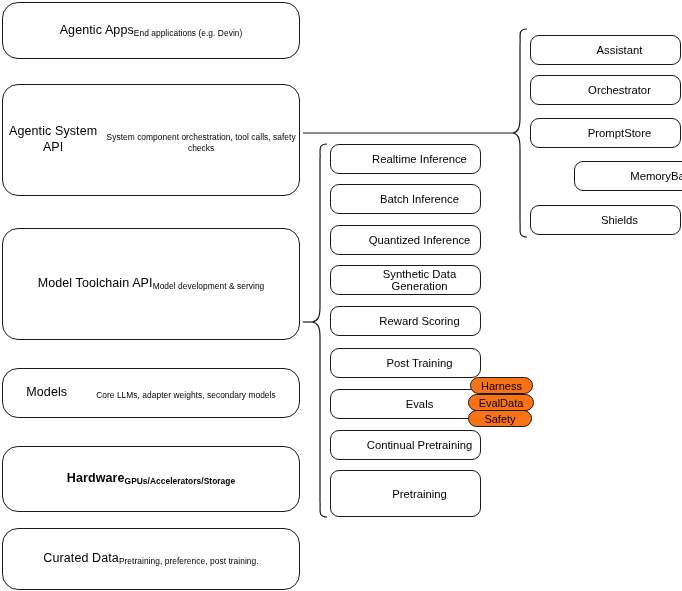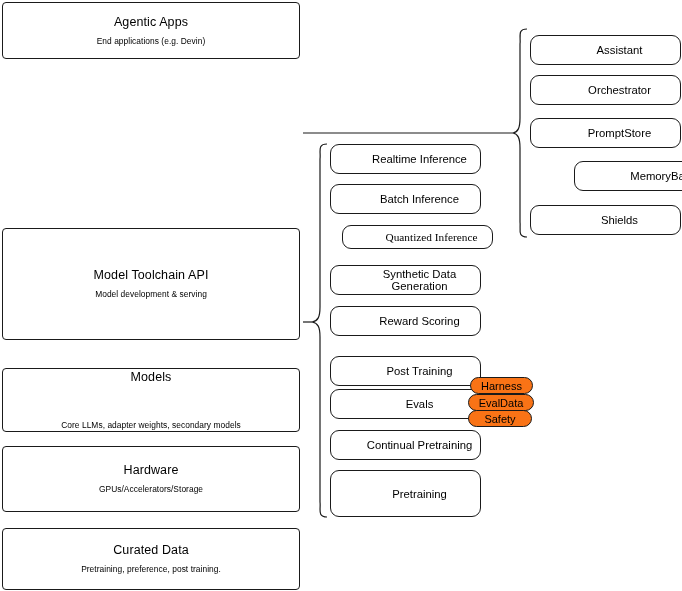--- a/index.html
+++ b/index.html
@@ -20,24 +20,23 @@
     position: absolute;
     left: 0; top: 0;
     width: 682px;
     height: 591px;
   }
   
   .box {
     position: absolute;
     box-sizing: border-box;
     border: 1.2px solid #1a1a1a;
-    border-radius: 4px;
+    border-radius: 16px;
     background: #ffffff;
     display: flex;
-    flex-direction: column;
     align-items: center;
     justify-content: center;
     text-align: center;
     line-height: 1.25;
   }
   .layer-title {
     font-size: 12.5px;
     color: #000;
     letter-spacing: .1px;
   }
@@ -116,53 +115,57 @@
              C 318 323 320 327 320 337
              L 320 502
              C 321 509 317 517 327 517"></path>
   </svg>
 
   <div class="box" style="left:2px; top:2px; width:298px; height:57px;">
     <div class="layer-title">Agentic Apps</div>
     <div class="layer-sub">End applications (e.g. Devin)</div>
   </div>
 
+  <div class="box" style="left:2px; top:84px; width:298px; height:112px;">
+    <div class="layer-title">Agentic System API</div>
+    <div class="layer-sub">System component orchestration, tool calls, safety checks</div>
+  </div>
 
   <div class="box" style="left:2px; top:228px; width:298px; height:112px;">
     <div class="layer-title">Model Toolchain API</div>
     <div class="layer-sub">Model development &amp; serving</div>
   </div>
 
-  <div class="box" style="left:2px; top:368px; width:298px; height:64px;gap:29px;">
+  <div class="box" style="left:2px; top:368px; width:298px; height:50px;gap:29px;">
     <div class="layer-title">Models</div>
     <div class="layer-sub">Core LLMs, adapter weights, secondary models</div>
   </div>
 
-  <div class="box" style="left:2px; top:446px; width:298px; height:66px;">
+  <div class="box" style="left:2px; top:446px; width:298px; height:66px;font-weight:bold;">
     <div class="layer-title">Hardware</div>
     <div class="layer-sub">GPUs/Accelerators/Storage</div>
   </div>
 
   <div class="box" style="left:2px; top:528px; width:298px; height:62px;">
     <div class="layer-title">Curated Data</div>
     <div class="layer-sub">Pretraining, preference, post training.</div>
   </div>
 
   <div class="item" style="left:530px; top:35px; width:151px; height:30px;">Assistant</div>
   <div class="item" style="left:530px; top:75px; width:151px; height:30px;">Orchestrator</div>
   <div class="item" style="left:530px; top:118px; width:151px; height:30px;">PromptStore</div>
   <div class="item" style="left:530px; top:161px; width:151px; height:30px;margin-left:44px;">MemoryBank</div>
   <div class="item" style="left:530px; top:205px; width:151px; height:30px;">Shields</div>
 
   <div class="item" style="left:330px; top:144px; width:151px; height:30px;">Realtime Inference</div>
   <div class="item" style="left:330px; top:184px; width:151px; height:30px;">Batch Inference</div>
-  <div class="item" style="left:342px; top:225px; width:151px; height:24px;font-family:Liberation Serif, serif;">Quantized Inference</div>
+  <div class="item" style="left:330px; top:225px; width:151px; height:30px;">Quantized Inference</div>
   <div class="item" style="left:330px; top:265px; width:151px; height:30px;">Synthetic Data Generation</div>
   <div class="item" style="left:330px; top:306px; width:151px; height:30px;">Reward Scoring</div>
-  <div class="item" style="left:330px; top:356px; width:151px; height:30px;">Post Training</div>
+  <div class="item" style="left:330px; top:348px; width:151px; height:30px;">Post Training</div>
   <div class="item" style="left:330px; top:389px; width:151px; height:30px;">Evals</div>
   <div class="item" style="left:330px; top:430px; width:151px; height:30px;">Continual Pretraining</div>
   <div class="item" style="left:330px; top:470px; width:151px; height:47px;">Pretraining</div>
 
   <div class="pill" style="left:470px; top:377px; width:63px; height:17px;">Harness</div>
   <div class="pill" style="left:468px; top:394px; width:66px; height:17px;">EvalData</div>
   <div class="pill" style="left:468px; top:410px; width:64px; height:17px;">Safety</div>
 
 </div>
 

